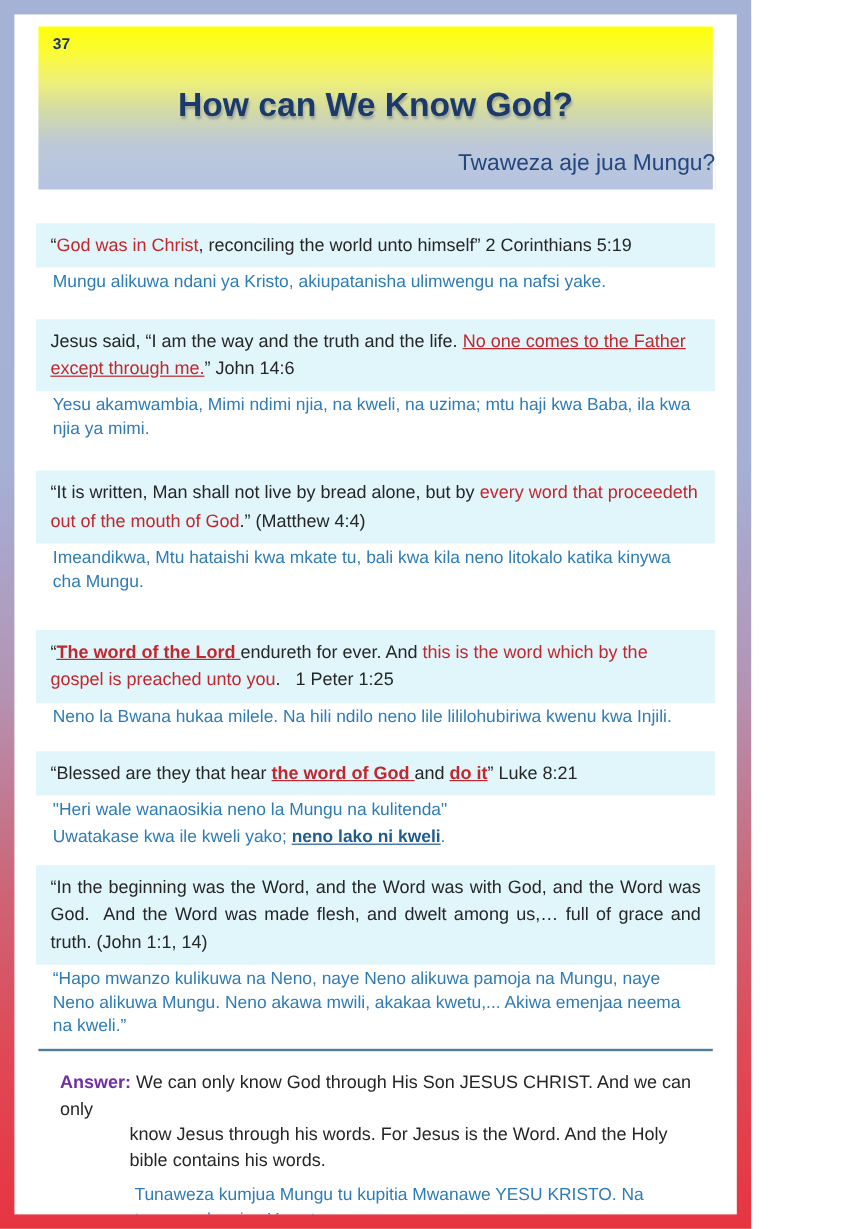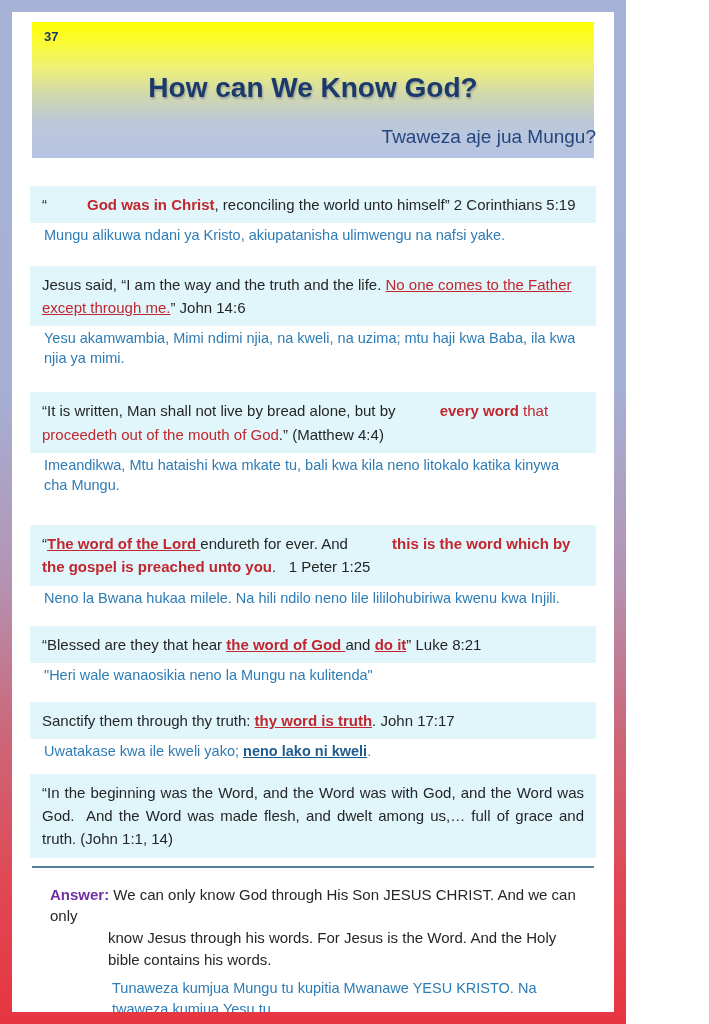--- a/index.html
+++ b/index.html
@@ -45,21 +45,21 @@
   }
   .b1{margin-top:26px}.b2{margin-top:20px}.b3{margin-top:24px}
   .b4{margin-top:30px}.b5{margin-top:18px}.b6{margin-top:16px}.b7{margin-top:12px}
   .just{text-align:justify;}
   .sw{
     color:var(--blue);font-size:14.5px;line-height:1.35;
     padding:3px 12px 0 14px;
   }
   .s-plain{color:var(--ink);}
   .s-red{color:var(--red);}
-  .s-red-bold{color:var(--red);font-weight:bold;margin-left:40px;}
+  .s-red-bold{color:var(--red);font-weight:normal;}
   .s-red-bold-u{color:var(--red);font-weight:bold;text-decoration:underline;}
   .s-red-u{color:var(--red);text-decoration:underline;}
   .s-blue{color:var(--blue);}
   .s-blue-bold-u{color:var(--blue-dark);font-weight:bold;text-decoration:underline;}
   .divider{margin:8px 2px 0 2px;border-top:2px solid #527d9b;}
   .answer{margin-top:16px;padding:0 14px 0 20px;}
   .ans-en{color:var(--ink);font-size:15px;line-height:1.45;}
   .ans-label{color:var(--purple);font-weight:bold;}
   .ans-line2{padding-left:58px;}
   .ans-sw{
@@ -89,24 +89,24 @@
 
       <div class="verse b3"><span class="s-plain">“It is written, Man shall not live by bread alone, but by </span><span class="s-red-bold">every word</span><span class="s-red"> that proceedeth out of the mouth of God</span><span class="s-plain">.” (Matthew 4:4)</span></div>
       <div class="sw"><span class="s-blue">Imeandikwa, Mtu hataishi kwa mkate tu, bali kwa kila neno litokalo katika kinywa cha Mungu.</span></div>
 
       <div class="verse b4"><span class="s-plain">“</span><span class="s-red-bold-u">The word of the Lord </span><span class="s-plain">endureth for ever. And </span><span class="s-red-bold">this is the word which by the gospel is preached unto you</span><span class="s-plain">.&nbsp;&nbsp; 1 Peter 1:25</span></div>
       <div class="sw"><span class="s-blue">Neno la Bwana hukaa milele. Na hili ndilo neno lile lililohubiriwa kwenu kwa Injili.</span></div>
 
       <div class="verse b5"><span class="s-plain">“Blessed are they that hear </span><span class="s-red-bold-u">the word of God </span><span class="s-plain">and </span><span class="s-red-bold-u">do it</span><span class="s-plain">” Luke 8:21</span></div>
       <div class="sw"><span class="s-blue">"Heri wale wanaosikia neno la Mungu na kulitenda"</span></div>
 
-      <div class="verse b6"><span class="s-plain">Sanctify them through thy truth: </span><span class="s-red-bold-u">thy word is truth</span><span class="s-plain">. John 17:17</span></div>
       <div class="sw"><span class="s-blue">Uwatakase kwa ile kweli yako; </span><span class="s-blue-bold-u">neno lako ni kweli</span><span class="s-blue">.</span></div>
 
       <div class="verse b7 just"><span class="s-plain">“In the beginning was the Word, and the Word was with God, and the Word was God.&nbsp; And the Word was made flesh, and dwelt among us,… full of grace and truth. (John 1:1, 14)</span></div>
+      <div class="sw"><span class="s-blue">“Hapo mwanzo kulikuwa na Neno, naye Neno alikuwa pamoja na Mungu, naye Neno alikuwa Mungu. Neno akawa mwili, akakaa kwetu,... Akiwa emenjaa neema na kweli.”</span></div>
 
       <div class="divider"></div>
 
       <div class="answer">
         <div class="ans-en">
           <span class="ans-label">Answer:</span><span> We can only know God through His Son JESUS CHRIST. And we can only</span>
           <div class="ans-line2">know Jesus through his words. For Jesus is the Word. And the Holy bible contains his words.</div>
         </div>
         <div class="ans-sw">Tunaweza kumjua Mungu tu kupitia Mwanawe YESU KRISTO. Na twaweza kumjua Yesu tu
 kupitia maneno Yake. Kwa maana Yesu ndiye neno, na bibilia takatifu ina maneno yake.</div>

